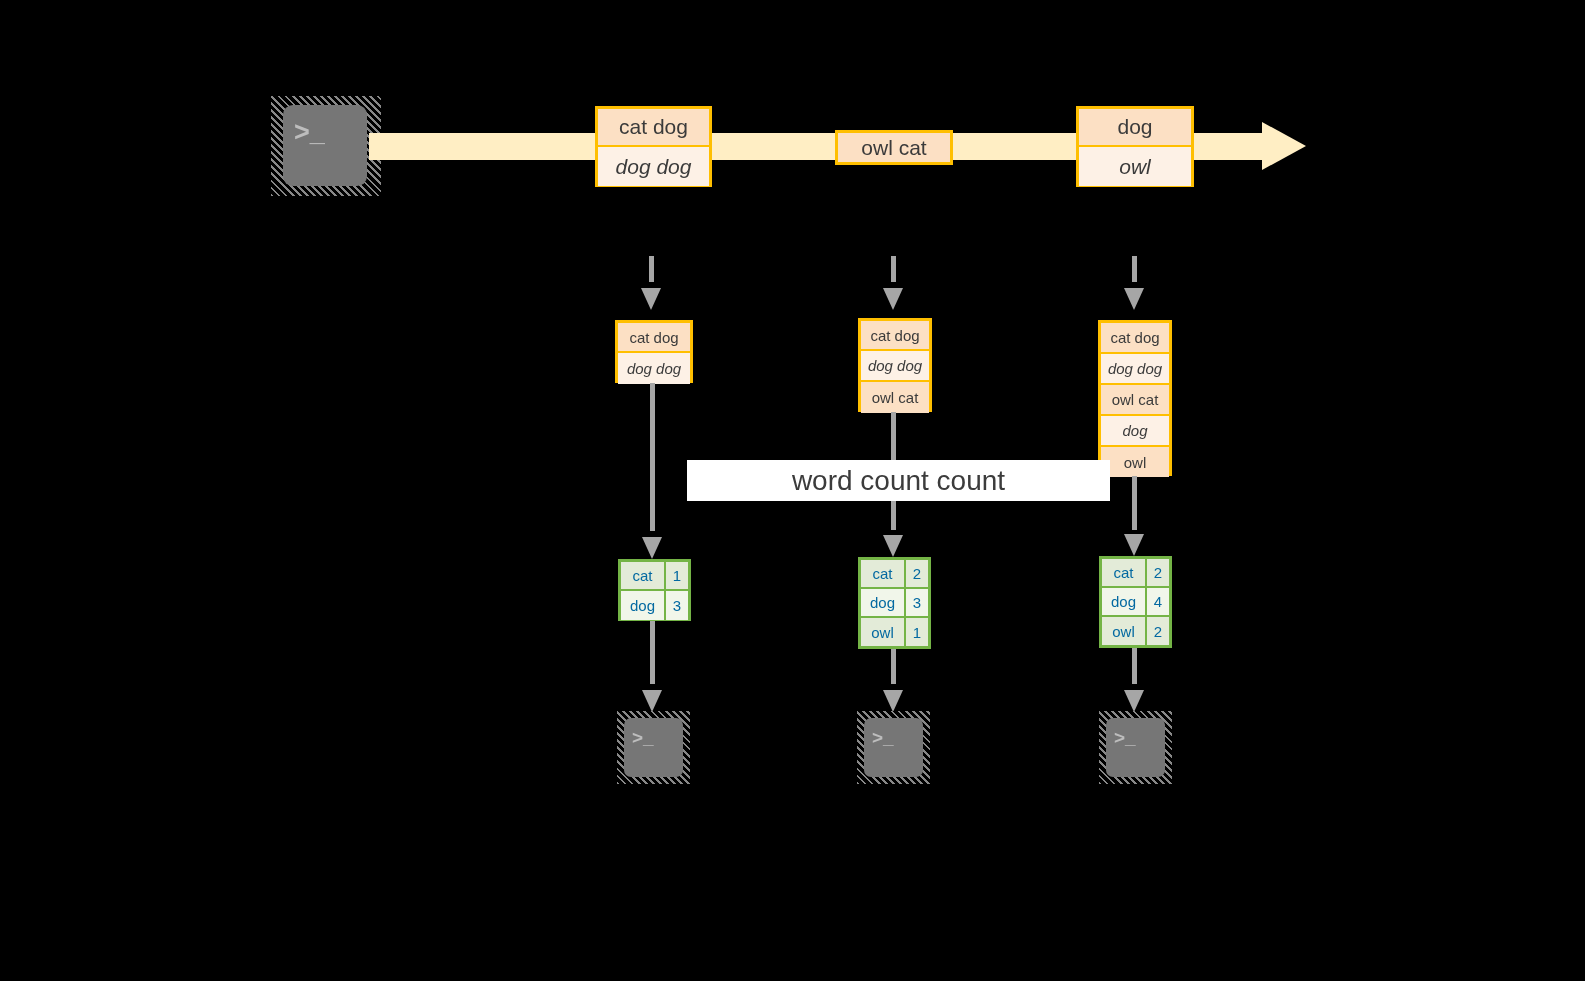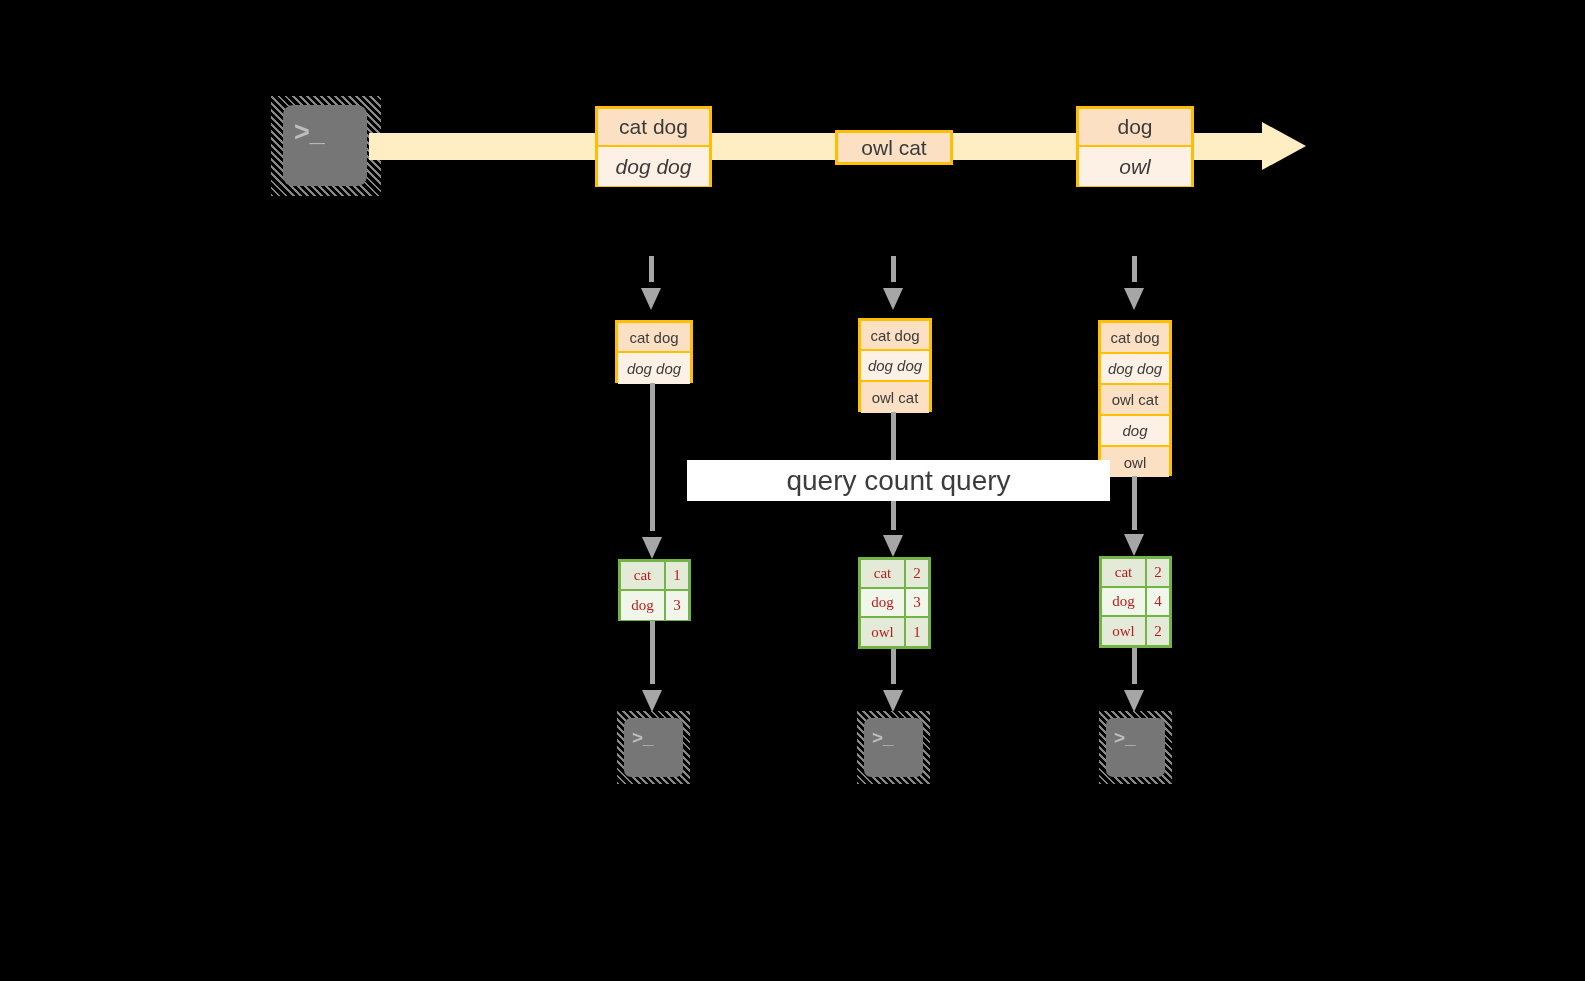--- a/index.html
+++ b/index.html
@@ -83,23 +83,22 @@
     display: flex;
     box-sizing: border-box;
     border-bottom: 2px solid #74b446;
   }
   .res-row:last-child { border-bottom: none; }
   .res-key, .res-val {
     box-sizing: border-box;
     display: flex;
     align-items: center;
     justify-content: center;
-    color: #b91c1c;
+    color: #0369a1;
     white-space: nowrap;
-    font-family: Liberation Serif, serif;
   }
   .res-key { border-right: 2px solid #74b446; }
   .res-row.dark  .res-key,
   .res-row.dark  .res-val { background: #e3ebd8; }
   .res-row.light .res-key,
   .res-row.light .res-val { background: #f1f6ea; }
 
   
   .conn-line {
     position: absolute;
@@ -258,15 +257,15 @@
 
   <div class="conn-line" style="left:1132px; top:648px; width:5px; height:36px;"></div>
   <div class="conn-head" style="left:1124px; top:690px;"></div>
 
   <div class="terminal" style="left:1099px; top:711px; width:73px; height:73px;">
     <div class="terminal-inner" style="left:7px; top:7px; width:59px; height:59px;">
       <div class="terminal-glyph" style="left:8px; top:10px; font-size:19px;">&gt;_</div>
     </div>
   </div>
 
-  <div class="query-label" style="left:687px; top:460px; width:423px; height:41px; font-size:28px;">query count query</div>
+  <div class="query-label" style="left:687px; top:460px; width:423px; height:41px; font-size:28px;">word count count</div>
 
 </div>
 
 </body></html>

